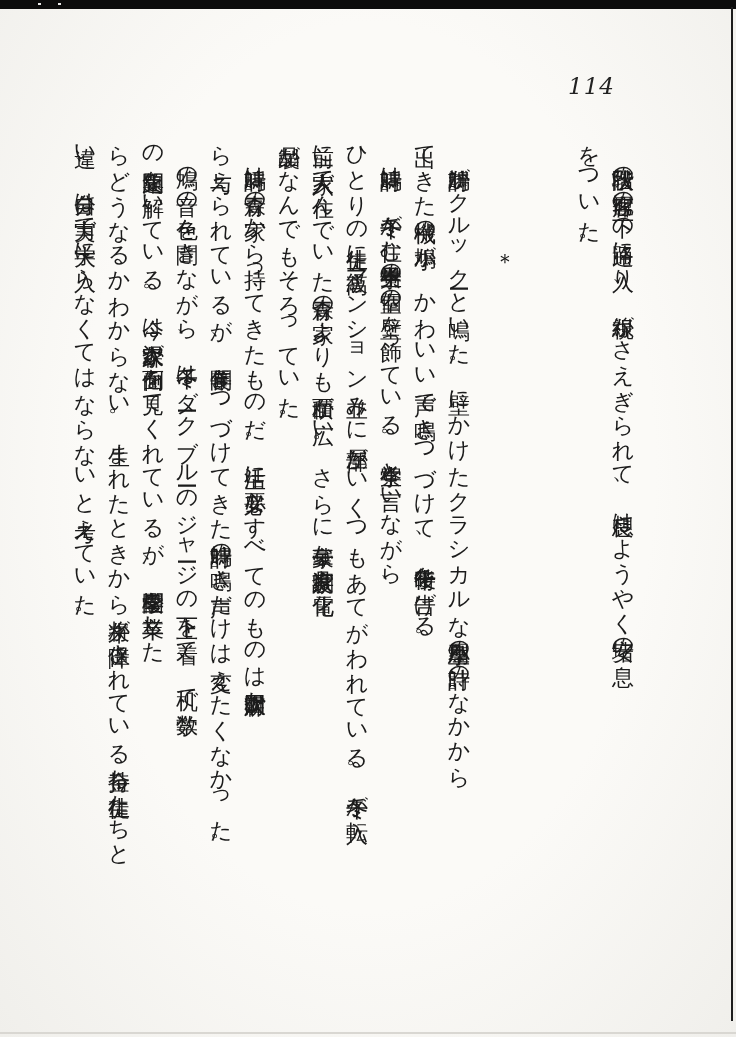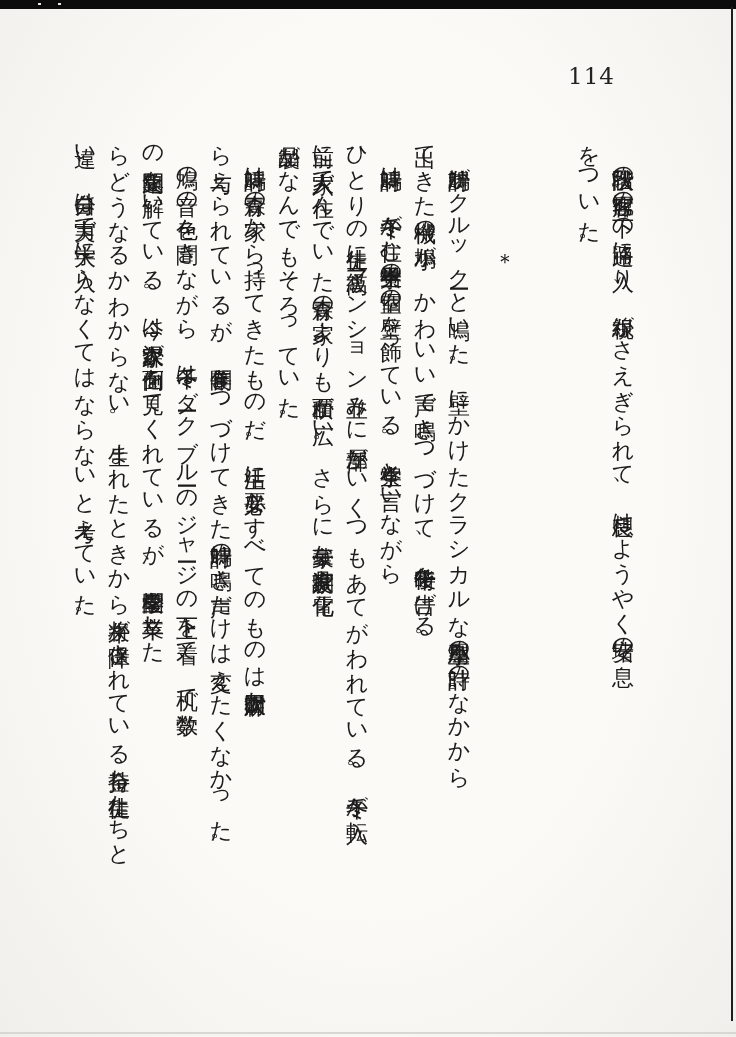--- a/index.html
+++ b/index.html
@@ -42,23 +42,24 @@
     background: #1d1d1d;
   }
   .edge-bottom {
     position: absolute;
     bottom: 3px; left: 0;
     width: 100%; height: 2px;
     background: #d9d7d2;
   }
   .page-number {
     position: absolute;
-    top: 63px;
+    top: 73px;
     right: 121px;
     font-size: 23px;
+    font-style: italic;
     letter-spacing: 1px;
     color: #222;
   }
   
   .text-block {
     position: absolute;
     top: 130px;
     right: 96px;
     height: 858px;
     writing-mode: vertical-rl;

